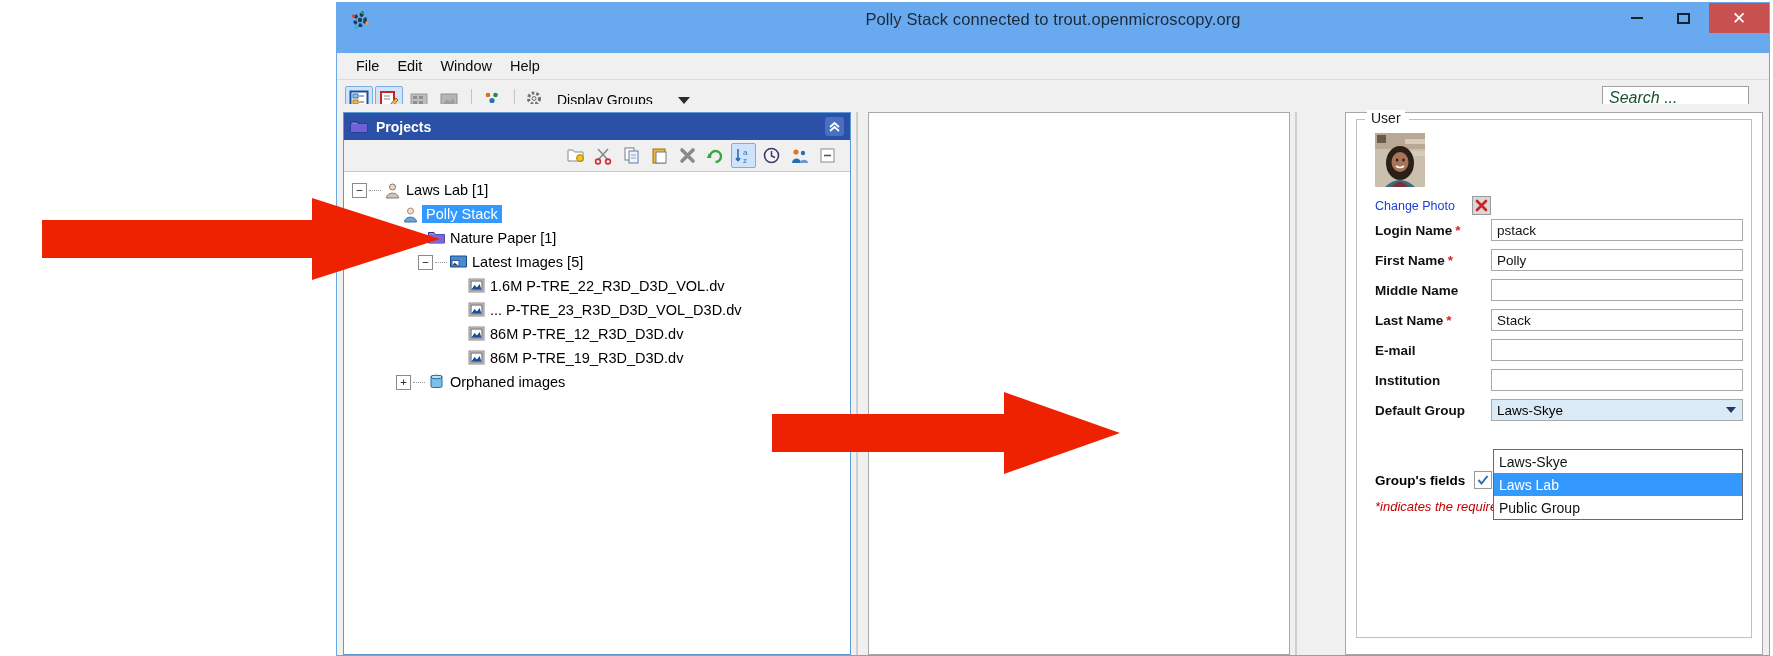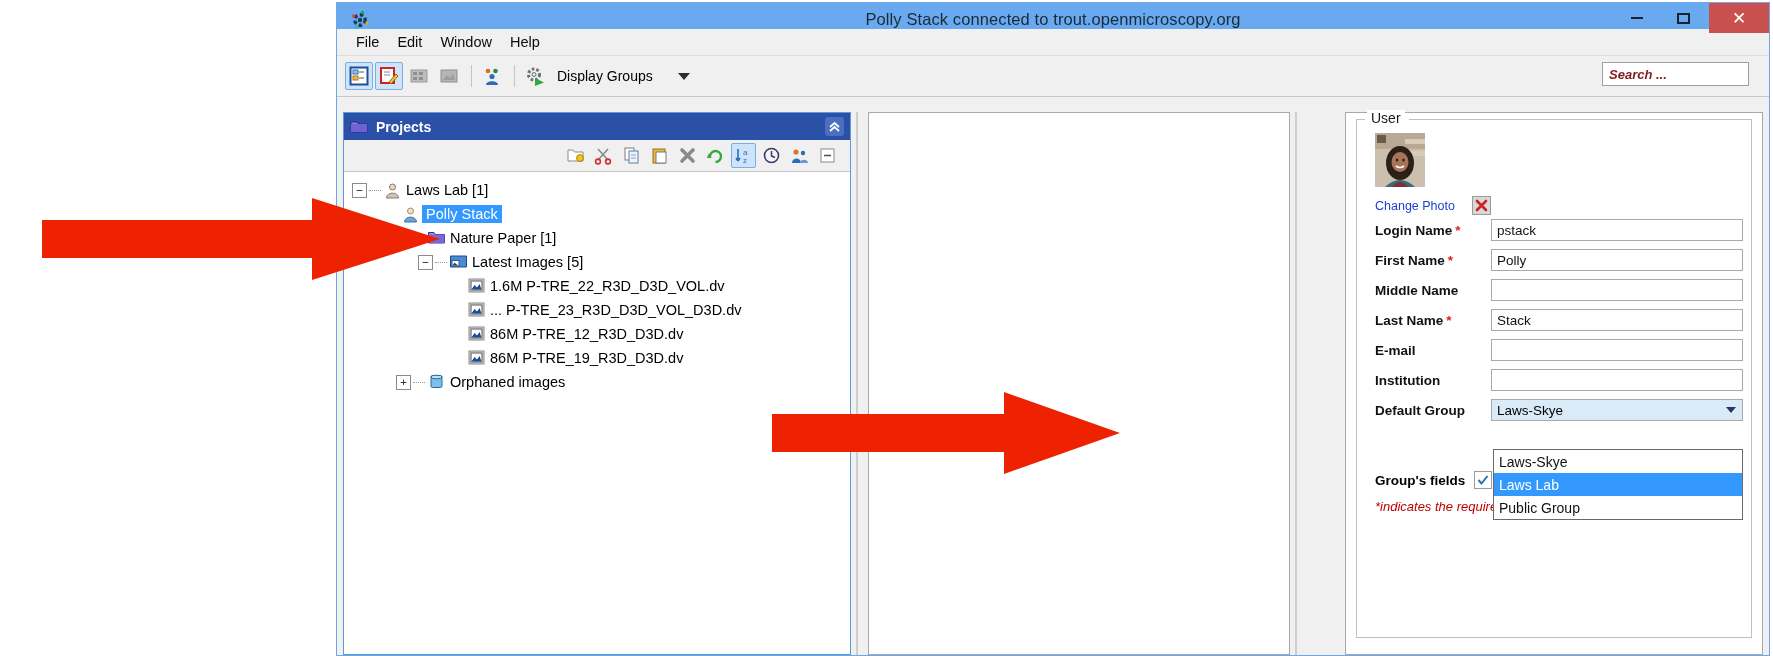--- a/index.html
+++ b/index.html
@@ -4,21 +4,21 @@
 <style>
   html,body{margin:0;padding:0;background:#ffffff;}
   body{width:1773px;height:656px;position:relative;overflow:hidden;
        font-family:"Liberation Sans",sans-serif;font-size:13px;color:#000;}
 
   
   #app-window{position:absolute;left:336px;top:2px;width:1434px;height:654px;
               background:#f0f0f0;border:1px solid #6aa8e8;box-sizing:border-box;}
 
   
-  #title-bar{position:relative;height:26px;background:#69a9f0;}
+  #title-bar{position:relative;height:50px;background:#69a9f0;}
   #app-logo{position:absolute;left:12px;top:6px;width:22px;height:22px;}
   #window-title{position:absolute;left:0;right:0;top:7px;text-align:center;
                 font-size:16.5px;color:#1a2a38;letter-spacing:.1px;}
   .wbtn{position:absolute;top:0;height:30px;display:flex;align-items:center;
         justify-content:center;cursor:default;}
   #btn-min{right:109px;width:46px;}
   #btn-max{right:63px;width:46px;}
   #btn-close{right:0;width:60px;height:30px;background:#c8514f;}
   #btn-min .glyph{width:12px;height:2px;background:#16222e;}
   #btn-max .glyph{width:13px;height:11px;border:2px solid #16222e;box-sizing:border-box;}
@@ -36,21 +36,21 @@
           justify-content:center;border:1px solid transparent;box-sizing:border-box;
           border-radius:2px;}
   .tb-btn.on{background:#cfe4fb;border-color:#7aaedd;}
   .tb-sep{width:1px;height:22px;background:#c4c4c4;margin:0 6px;}
   #display-groups{font-size:14px;margin-left:6px;display:flex;align-items:center;gap:25px;}
   #dg-caret{width:0;height:0;border-left:6px solid transparent;border-right:6px solid transparent;
             border-top:7px solid #2b2b2b;}
   #search-box{position:absolute;right:20px;top:6px;width:147px;height:24px;
               background:#fff;border:1px solid #a0a0a0;box-sizing:border-box;
               display:flex;align-items:center;padding-left:6px;}
-  #search-ph{font-style:italic;font-size:13px;color:#7f1d1d;font-weight:bold;}
+  #search-ph{font-style:italic;font-size:16px;color:#14532d;}
 
   
   #win-body{position:absolute;left:0;right:0;top:101px;bottom:0;display:flex;
             background:#f0f0f0;padding:8px 6px 0 6px;box-sizing:border-box;}
 
   
   #left-panel{width:508px;background:#fff;border:1px solid #5b9bd5;box-sizing:border-box;
               display:flex;flex-direction:column;}
   #projects-header{height:27px;background:#2a50a8;display:flex;align-items:center;
                    padding:0 6px;position:relative;}

